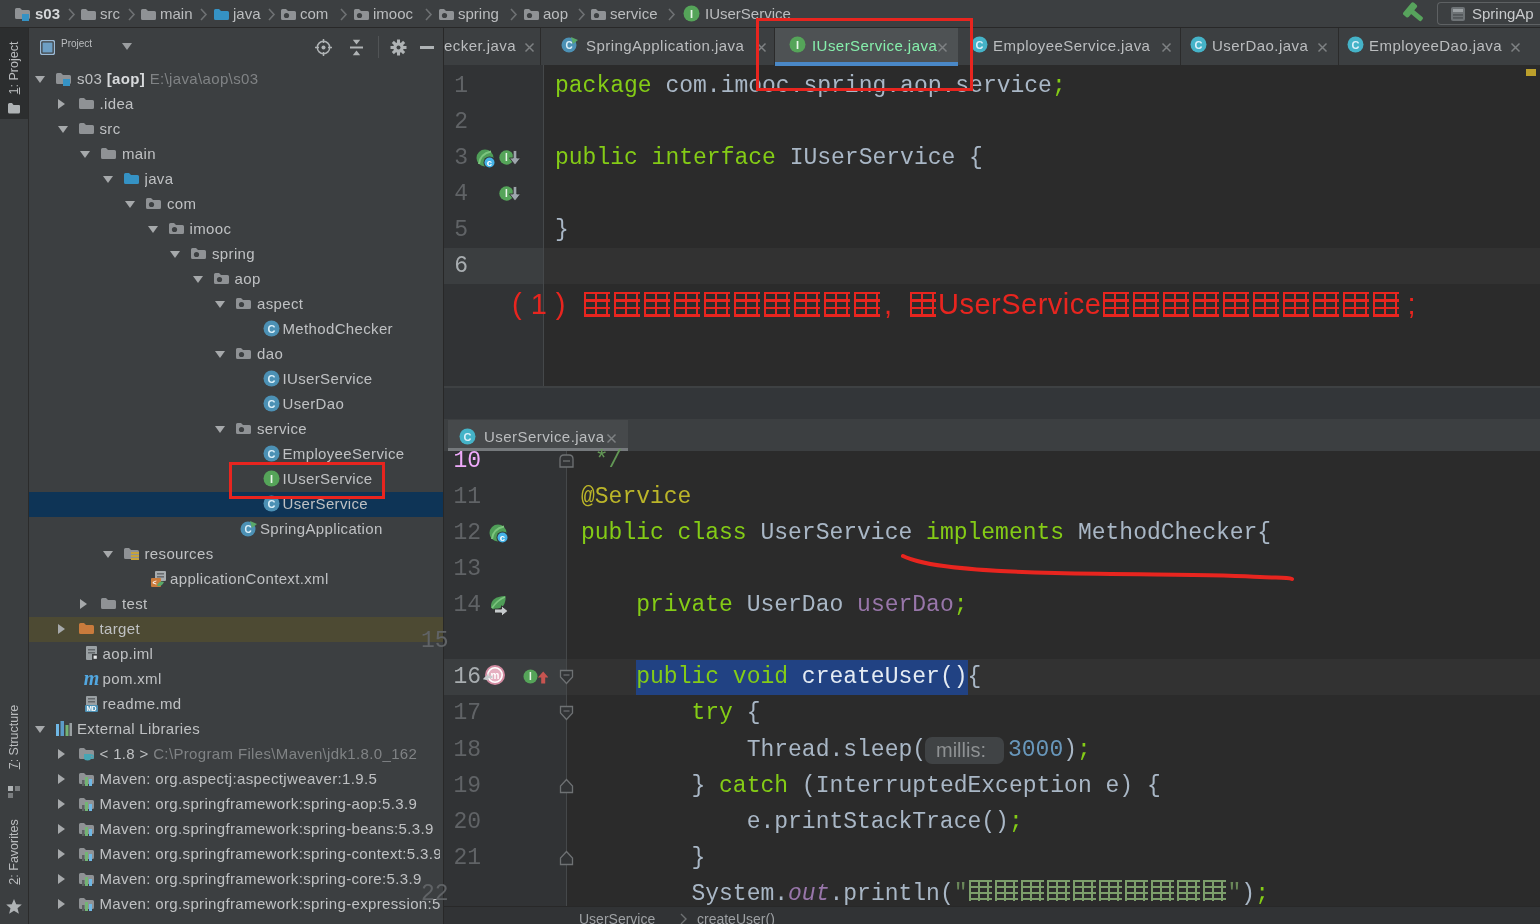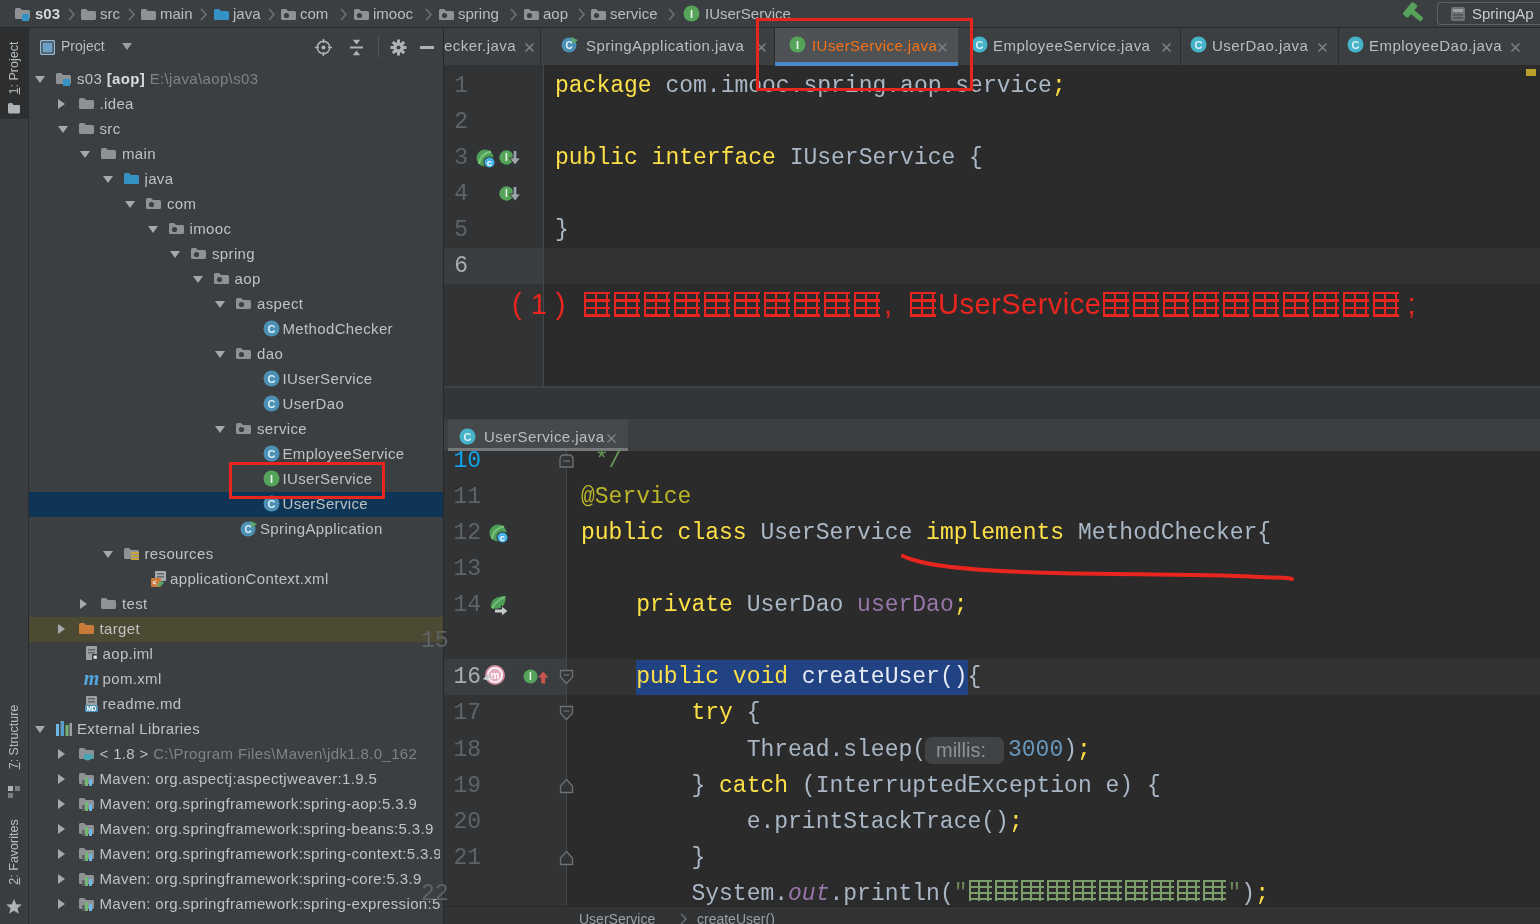--- a/index.html
+++ b/index.html
@@ -1,18 +1,18 @@
 <!DOCTYPE html>
 <html><head><meta charset="utf-8"><title>IDEA</title><style>
 *{margin:0;padding:0;box-sizing:border-box}
 html,body{width:1540px;height:924px;overflow:hidden;background:#2b2b2b}
 #root{position:relative;width:1540px;height:924px;background:#2b2b2b;font-family:"Liberation Sans",sans-serif;overflow:hidden}
 .abs{position:absolute}
 .mono{font-family:"Liberation Mono",monospace;font-size:23px;line-height:36px;white-space:pre;color:#A9B7C6}
-.kw{color:#fde047}.txt{color:#A9B7C6}.mtd{color:#FFC66D}.ann{color:#BBB529}.num{color:#6897BB}
+.kw{color:#84cc16}.txt{color:#A9B7C6}.mtd{color:#FFC66D}.ann{color:#BBB529}.num{color:#6897BB}
 .fld{color:#9876AA}.cmt{color:#629755}.str{color:#6A8759}
 .trow{position:absolute;left:29px;width:414px;height:25px;overflow:hidden}
 .tlabel{position:absolute;top:3px;font-size:15px;color:#BFC1C3;white-space:nowrap;letter-spacing:0.35px}
 .tgray{color:#808385}
 .tabtxt{font-size:15px;color:#BBBDBF;white-space:nowrap;letter-spacing:0.45px}
 .cj{display:inline-block;width:26px;height:25px;margin:0 2px;vertical-align:-3px;
  background:repeating-linear-gradient(180deg,currentColor 0 2.4px,transparent 2.4px 7.4px),
  repeating-linear-gradient(90deg,currentColor 0 2.4px,transparent 2.4px 11px)}
 .cjg{display:inline-block;width:23px;height:21px;margin:0 1.5px;vertical-align:-1px;color:#7C9E6B;
  background:repeating-linear-gradient(180deg,currentColor 0 2px,transparent 2px 6px),
@@ -146,21 +146,21 @@
         <rect x="0" y="7" width="5" height="5" fill="#7a7d7f"></rect>
       </svg></div>
 <div class="vtext" style="left:14px;top:852px;transform:translate(-50%,-50%) rotate(-90deg)"><span style="text-decoration:underline">2</span>: Favorites</div>
 <div class="abs" style="left:6px;top:899px"><svg width="16" height="16">
         <path d="M8 0 L10.2 5.2 15.8 5.6 11.5 9.2 12.9 14.8 8 11.8 3.1 14.8 4.5 9.2 0.2 5.6 5.8 5.2 Z" fill="#AFB3B5"></path>
       </svg></div>
 <div class="abs" style="left:40px;top:40px"><svg width="15" height="15">
         <rect x="0.5" y="0.5" width="14" height="14" rx="2" fill="none" stroke="#9BBAD6" stroke-width="1.4"></rect>
         <rect x="2.5" y="2.5" width="10" height="10" fill="#6E9FC4"></rect>
       </svg></div>
-<div class="abs" style="left:61px;top:38px;font-size:14px;color:#BBBDBF">Project</div>
+<div class="abs" style="left:61px;top:38px;font-size:10px;color:#BBBDBF">Project</div>
 <div class="abs" style="left:122px;top:43px;width:0;height:0;border-top:7px solid #9B9EA0;border-left:5px solid transparent;border-right:5px solid transparent"></div>
 <div class="abs" style="left:315px;top:39px"><svg width="17" height="17">
         <circle cx="8.5" cy="8.5" r="6.2" fill="none" stroke="#AFB3B5" stroke-width="1.5"></circle>
         <circle cx="8.5" cy="8.5" r="2" fill="#AFB3B5"></circle>
         <path d="M8.5 0 V4 M8.5 13 V17 M0 8.5 H4 M13 8.5 H17" stroke="#AFB3B5" stroke-width="1.5"></path>
       </svg></div>
 <div class="abs" style="left:348px;top:39px"><svg width="17" height="17">
         <path d="M2 8.5 H15" stroke="#AFB3B5" stroke-width="2"></path>
         <path d="M8.5 5.5 L4.8 0.8 H12.2 Z M8.5 11.5 L4.8 16.2 H12.2 Z" fill="#AFB3B5"></path>
       </svg></div>
@@ -408,21 +408,21 @@
 <div class="abs" style="left:756px;top:39px"><svg width="11" height="11">
         <path d="M1.5 1.5 L9.5 9.5 M9.5 1.5 L1.5 9.5" stroke="#7E8183" stroke-width="1.5"></path>
       </svg></div>
 <div class="abs" style="left:774px;top:28px;width:1px;height:37px;background:#2b2b2b"></div>
 <div class="abs" style="left:775px;top:28px;width:183px;height:37px;background:#4E5254"></div>
 <div class="abs" style="left:775px;top:62px;width:183px;height:3.5px;background:#4A88C7"></div>
 <div class="abs" style="left:789px;top:36px"><svg width="17" height="17" viewBox="0 0 17 17" style="">
         <circle cx="8.5" cy="8.5" r="8" fill="#55A459"></circle>
         <text x="8.5" y="12.5" font-family="Liberation Sans" font-size="11" font-weight="bold" fill="#E8F5E9" text-anchor="middle">I</text>
       </svg></div>
-<div class="abs tabtxt" style="left:812px;top:37px;color:#f97316">IUserService.java</div>
+<div class="abs tabtxt" style="left:812px;top:37px;color:#86efac">IUserService.java</div>
 <div class="abs" style="left:937px;top:39px"><svg width="11" height="11">
         <path d="M1.5 1.5 L9.5 9.5 M9.5 1.5 L1.5 9.5" stroke="#7E8183" stroke-width="1.5"></path>
       </svg></div>
 <div class="abs" style="left:971px;top:36px"><svg width="17" height="17" viewBox="0 0 17 17" style="">
         <circle cx="8.5" cy="8.5" r="8" fill="#45B3C8"></circle>
         <text x="8.5" y="12.5" font-family="Liberation Sans" font-size="11" font-weight="bold" fill="#DCF0FA" text-anchor="middle">C</text>
       </svg></div>
 <div class="abs tabtxt" style="left:993px;top:37px">EmployeeService.java</div>
 <div class="abs" style="left:1161px;top:39px"><svg width="11" height="11">
         <path d="M1.5 1.5 L9.5 9.5 M9.5 1.5 L1.5 9.5" stroke="#7E8183" stroke-width="1.5"></path>
@@ -479,21 +479,21 @@
 <div class="abs" style="left:448px;top:420px;width:180px;height:31px;background:#46494B"></div>
 <div class="abs" style="left:448px;top:448px;width:180px;height:3px;background:#75797C"></div>
 <div class="abs" style="left:459px;top:428px"><svg width="17" height="17" viewBox="0 0 17 17" style="">
         <circle cx="8.5" cy="8.5" r="8" fill="#45B3C8"></circle>
         <text x="8.5" y="12.5" font-family="Liberation Sans" font-size="11" font-weight="bold" fill="#DCF0FA" text-anchor="middle">C</text>
       </svg></div>
 <div class="abs tabtxt" style="left:484px;top:428px;font-size:15px">UserService.java</div>
 <div class="abs" style="left:606px;top:430px"><svg width="11" height="11">
         <path d="M1.5 1.5 L9.5 9.5 M9.5 1.5 L1.5 9.5" stroke="#7E8183" stroke-width="1.5"></path>
       </svg></div>
-<div class="abs mono" style="left:421px;top:443px;width:60px;text-align:right;color:#0ea5e9">10</div>
+<div class="abs mono" style="left:421px;top:443px;width:60px;text-align:right;color:#f0abfc">10</div>
 <div class="abs mono" style="left:421px;top:479px;width:60px;text-align:right;color:#606366">11</div>
 <div class="abs mono" style="left:421px;top:515px;width:60px;text-align:right;color:#606366">12</div>
 <div class="abs mono" style="left:421px;top:551px;width:60px;text-align:right;color:#606366">13</div>
 <div class="abs mono" style="left:421px;top:587px;width:60px;text-align:right;color:#606366">14</div>
 <div class="abs mono" style="left:421px;top:623px;width:60px;color:#606366">15</div>
 <div class="abs mono" style="left:421px;top:659px;width:60px;text-align:right;color:#A8ADB0">16</div>
 <div class="abs mono" style="left:421px;top:695px;width:60px;text-align:right;color:#606366">17</div>
 <div class="abs mono" style="left:421px;top:732px;width:60px;text-align:right;color:#606366">18</div>
 <div class="abs mono" style="left:421px;top:768px;width:60px;text-align:right;color:#606366">19</div>
 <div class="abs mono" style="left:421px;top:804px;width:60px;text-align:right;color:#606366">20</div>

